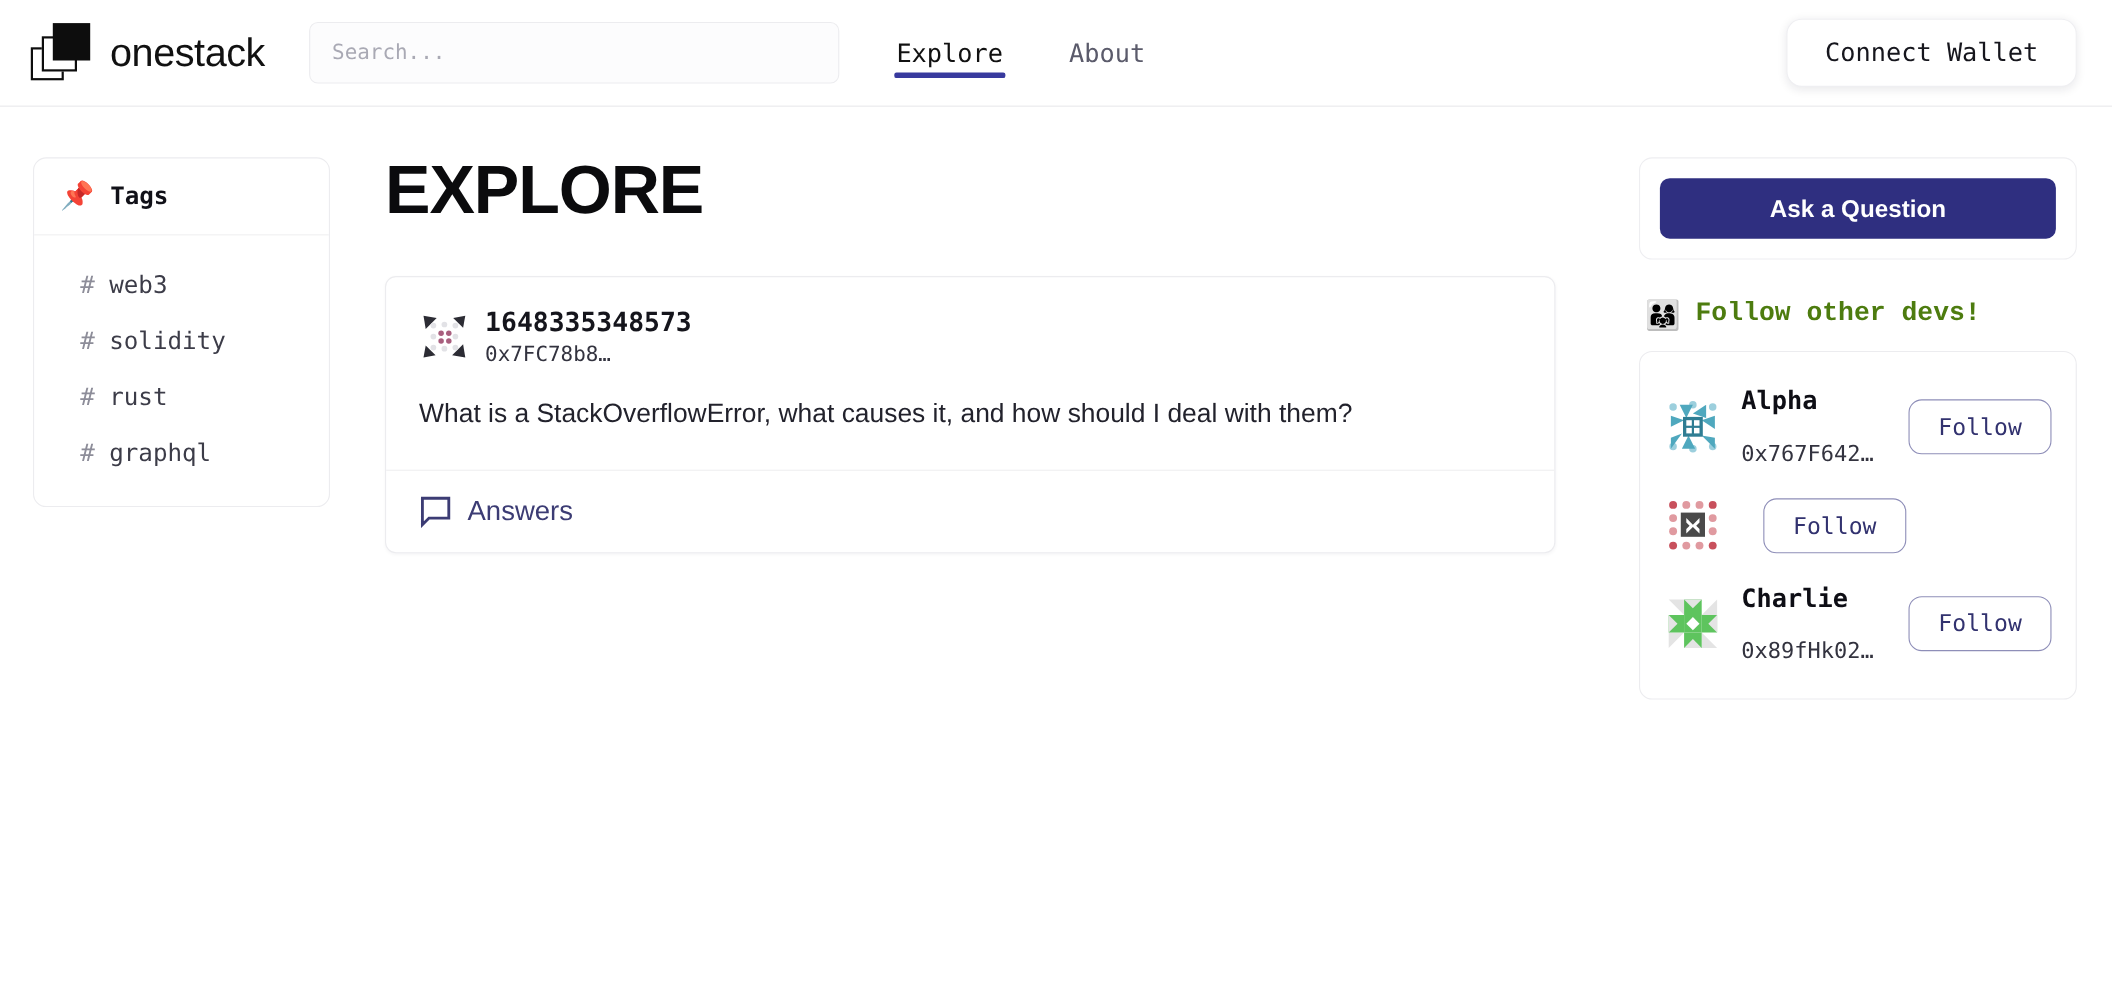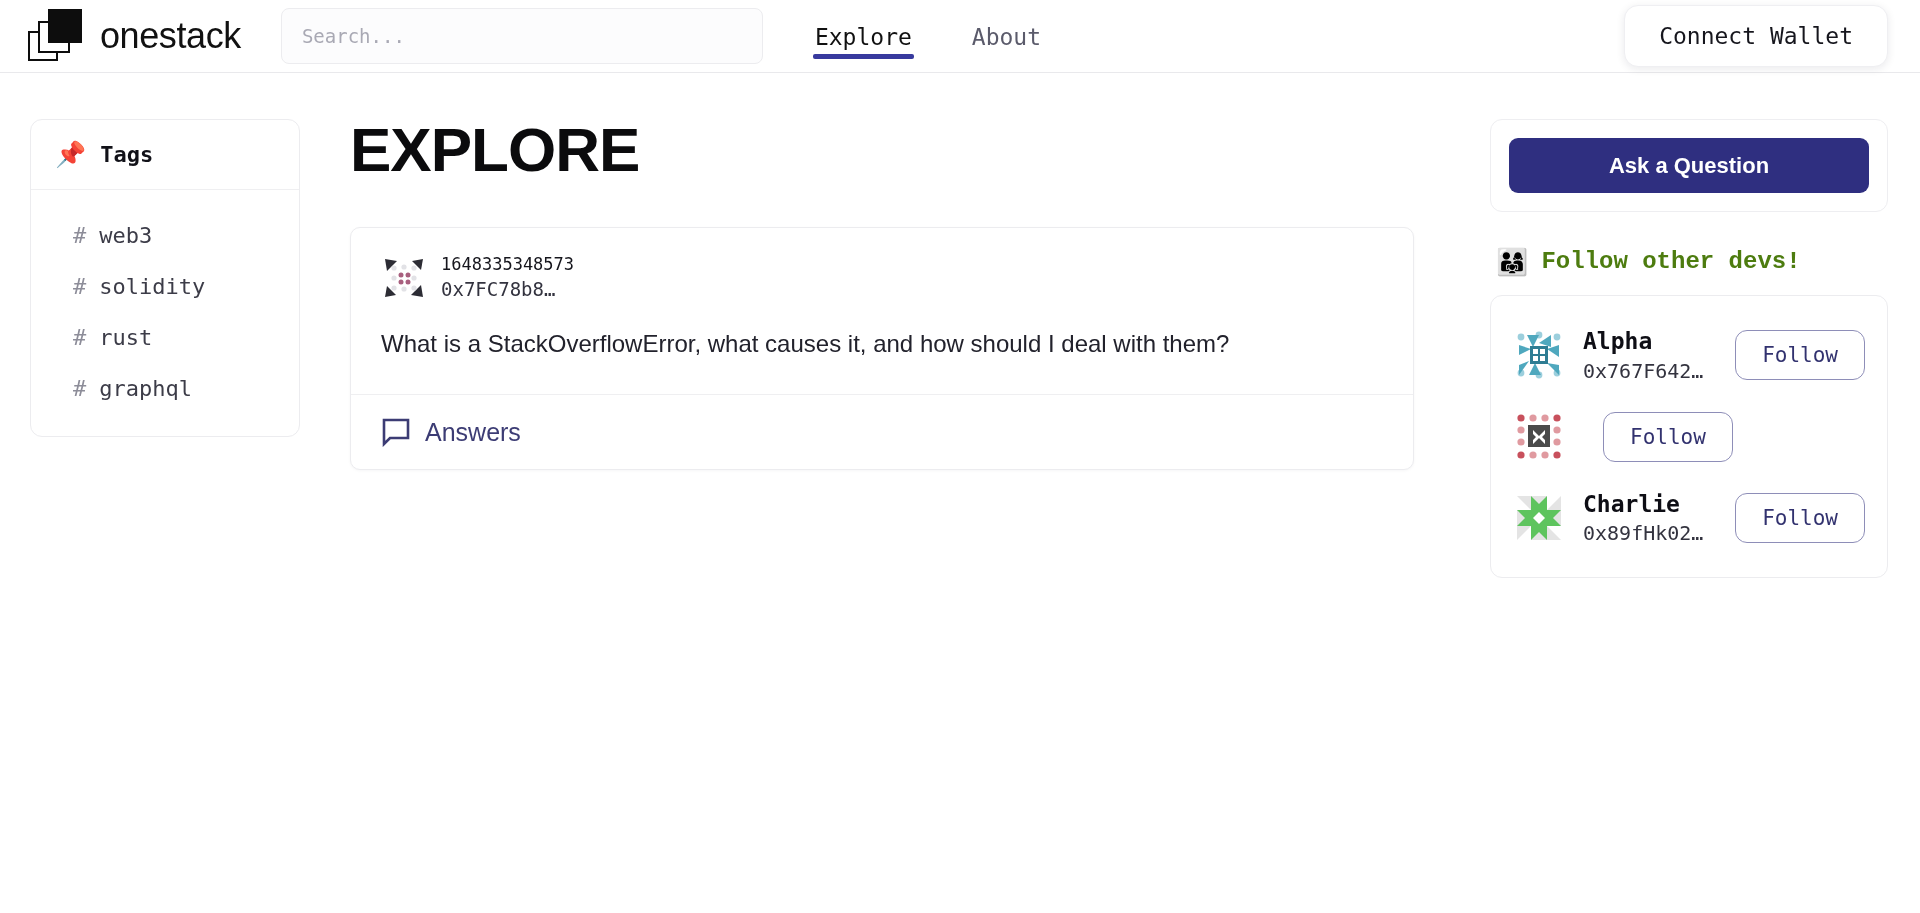--- a/index.html
+++ b/index.html
@@ -7,21 +7,21 @@
   html, body {
     width: 1920px;
     height: 913px;
     background: #ffffff;
     font-family: "Liberation Sans", sans-serif;
     overflow: hidden;
   }
 
   
   .header {
-    height: 73px;
+    height: 97px;
     width: 100%;
     background: #ffffff;
     border-bottom: 1px solid #e9e9ec;
     display: flex;
     align-items: center;
     padding: 0 32px 0 28px;
     position: relative;
   }
 
   .brand {
@@ -211,22 +211,22 @@
     gap: 14px;
     margin-bottom: 26px;
   }
   .q-author-meta {
     display: flex;
     flex-direction: column;
     gap: 3px;
   }
   .q-author-id {
     font-family: "DejaVu Sans Mono", monospace;
-    font-size: 17px;
-    font-weight: normal;
+    font-size: 24px;
+    font-weight: bold;
     color: #15151c;
     line-height: 1.25;
   }
   .q-author-addr {
     font-family: "DejaVu Sans Mono", monospace;
     font-size: 19px;
     color: #33333f;
     line-height: 1.25;
   }
 
@@ -313,21 +313,21 @@
   .follow-row {
     display: flex;
     align-items: center;
     gap: 18px;
     padding: 14px 0;
   }
   .follow-meta {
     flex: 1 1 auto;
     display: flex;
     flex-direction: column;
-    gap: 3px;
+    gap: 20px;
     min-width: 0;
   }
   .follow-name {
     font-family: "DejaVu Sans Mono", monospace;
     font-weight: bold;
     font-size: 23px;
     color: #0e0e15;
     line-height: 1.2;
   }
   .follow-addr {

